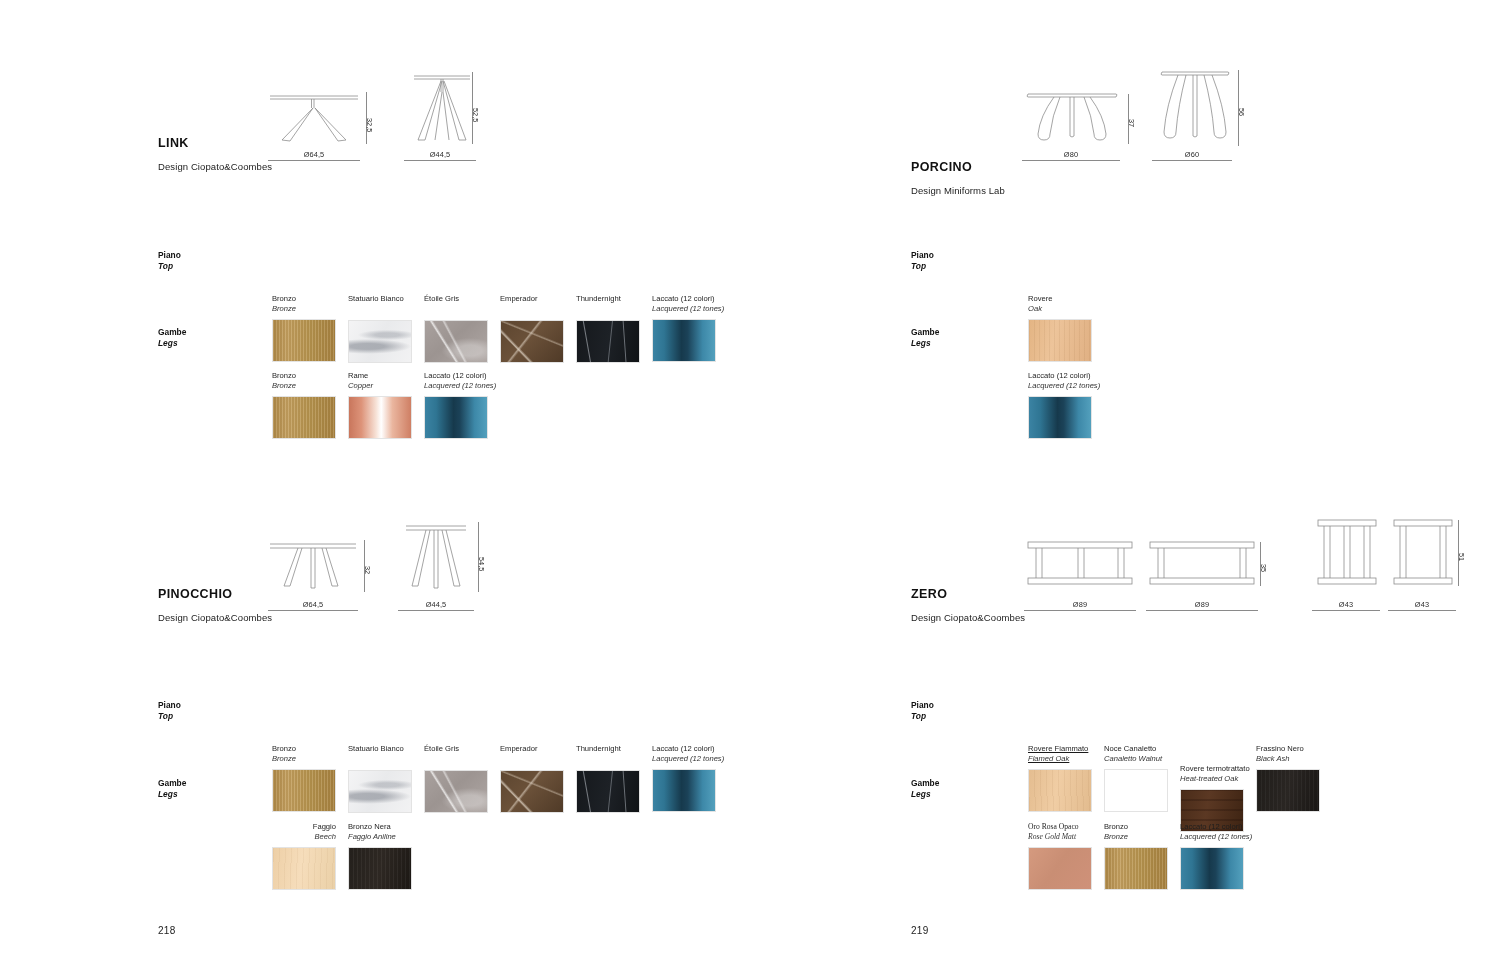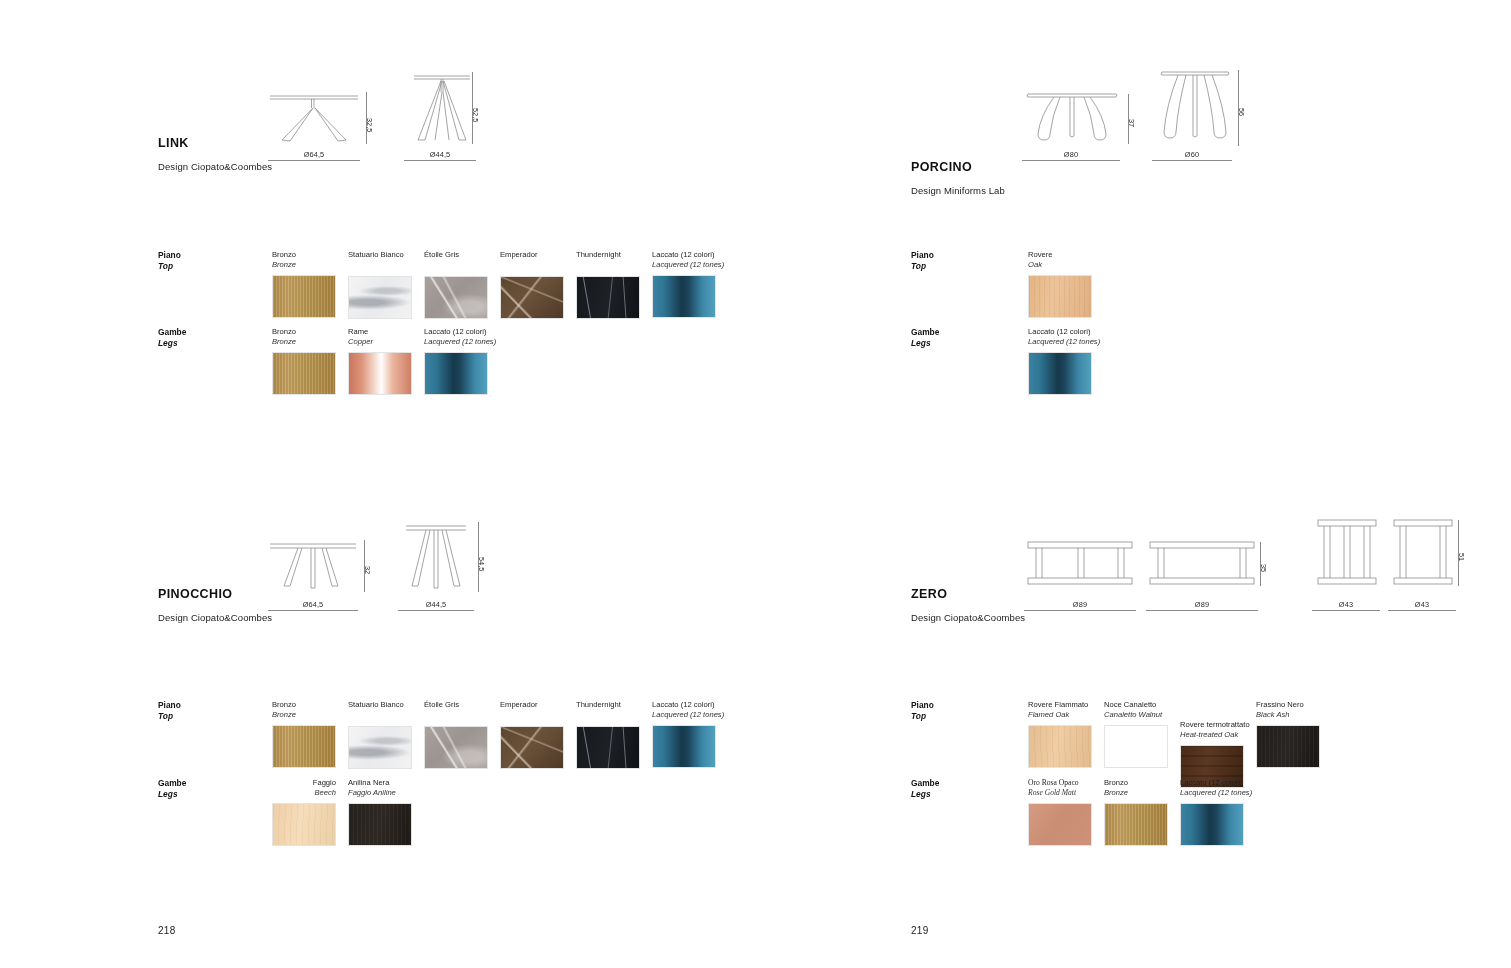--- a/index.html
+++ b/index.html
@@ -30,21 +30,21 @@
   .dim-v .rule{position:absolute;left:0;top:0;width:0;border-left:.7px solid #8a8a8a;}
   .dim-v .lbl{position:absolute;left:3px;top:50%;transform:translateY(-50%) rotate(90deg);
               transform-origin:left center;white-space:nowrap;}
 
   
   .matrix{position:absolute;}
   .rowlabel{position:absolute;font-size:8.4px;line-height:1.32;}
   .rowlabel .it{font-weight:bold;color:#111;display:block;}
   .rowlabel .en{font-style:italic;font-weight:bold;color:#111;display:block;}
 
-  .swatch-cell{position:absolute;}
+  .swatch-cell{position:absolute;margin-top:44px;}
   .swatch-cap{font-size:7.6px;line-height:1.36;color:#1d1d1d;white-space:nowrap;}
   .swatch-cap .en{font-style:italic;display:block;color:#333;}
   .swatch{width:62px;height:41px;margin-top:4px;border:.5px solid #e3e3e3;background-size:cover;}
 
   
   .sw-bronzo{background:
       repeating-linear-gradient(90deg,rgba(255,255,255,.13) 0 1px,rgba(0,0,0,.05) 1px 3px),
       linear-gradient(90deg,#b08a48 0%,#c49f5e 22%,#b8954f 55%,#a8823f 100%);}
   .sw-statuario{background:
       radial-gradient(ellipse 70px 12px at 30% 62%,rgba(120,125,135,.55) 0 24%,transparent 62%),
@@ -302,21 +302,21 @@
           <div class="swatch-cap"><span>Laccato (12 colori)</span><span class="en">Lacquered (12 tones)</span></div>
           <div class="swatch sw-laccato"></div>
         </div>
       </div>
     <div id="pin-legs">
         <div class="swatch-cell" style="left: 272px; top: 778px; text-align: right;">
           <div class="swatch-cap"><span>Faggio</span><span class="en">Beech</span></div>
           <div class="swatch sw-faggio"></div>
         </div>
         <div class="swatch-cell" style="left: 348px; top: 778px;">
-          <div class="swatch-cap"><span>Anilina Nera</span><span class="en">Faggio Aniline</span></div>
+          <div class="swatch-cap"><span>Bronzo Nera</span><span class="en">Faggio Aniline</span></div>
           <div class="swatch sw-anilina"></div>
         </div>
       </div>
   </div>
 
   <div class="folio" style="left:158px;">218</div>
 </div>
 
 <div class="gutter"></div>
 
@@ -485,21 +485,21 @@
   <div class="matrix">
     <div class="rowlabel" style="left:155px;top:700px;">
       <span class="it">Piano</span>
         <span class="en">Top</span>
     </div>
     <div class="rowlabel" style="left:155px;top:778px;">
       <span class="it">Gambe</span>
         <span class="en">Legs</span>
     </div>
     <div id="zero-top">
-        <div class="swatch-cell" style="left: 272px; top: 700px;">
+        <div class="swatch-cell" style="left: 272px; top: 700px; text-decoration: underline;">
           <div class="swatch-cap"><span>Rovere Fiammato</span><span class="en">Flamed Oak</span></div>
           <div class="swatch sw-fiammato"></div>
         </div>
         <div class="swatch-cell" style="left: 348px; top: 700px;">
           <div class="swatch-cap"><span>Noce Canaletto</span><span class="en">Canaletto Walnut</span></div>
           <div class="swatch sw-noce"></div>
         </div>
         <div class="swatch-cell" style="left: 424px; top: 720px;">
           <div class="swatch-cap"><span>Rovere termotrattato</span><span class="en">Heat-treated Oak</span></div>
           <div class="swatch sw-termo"></div>

